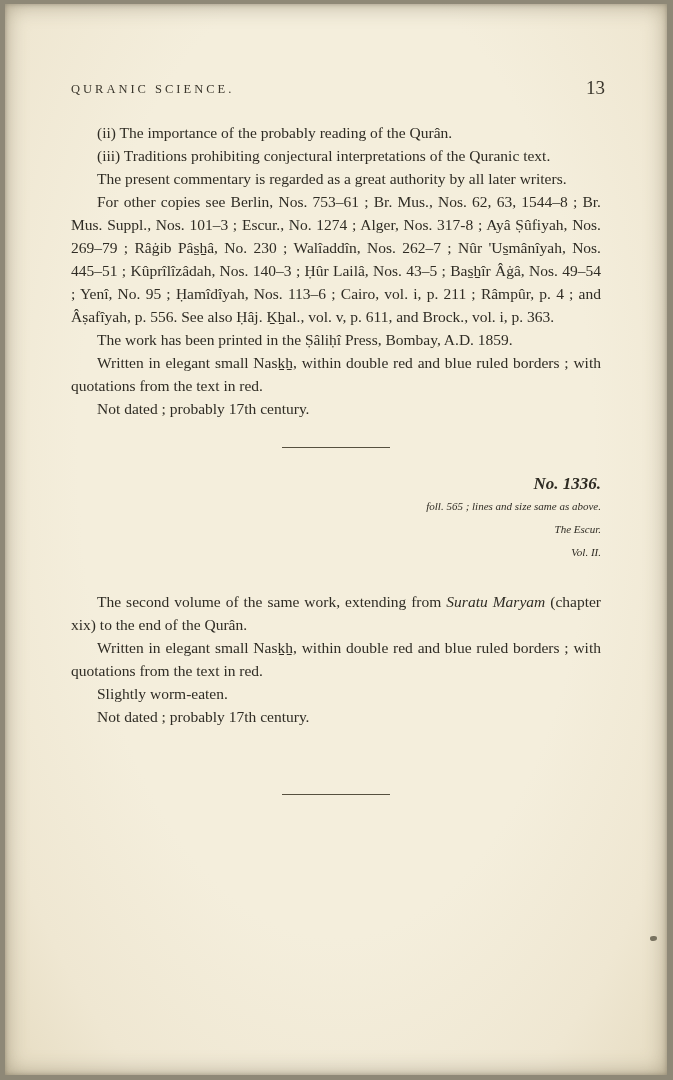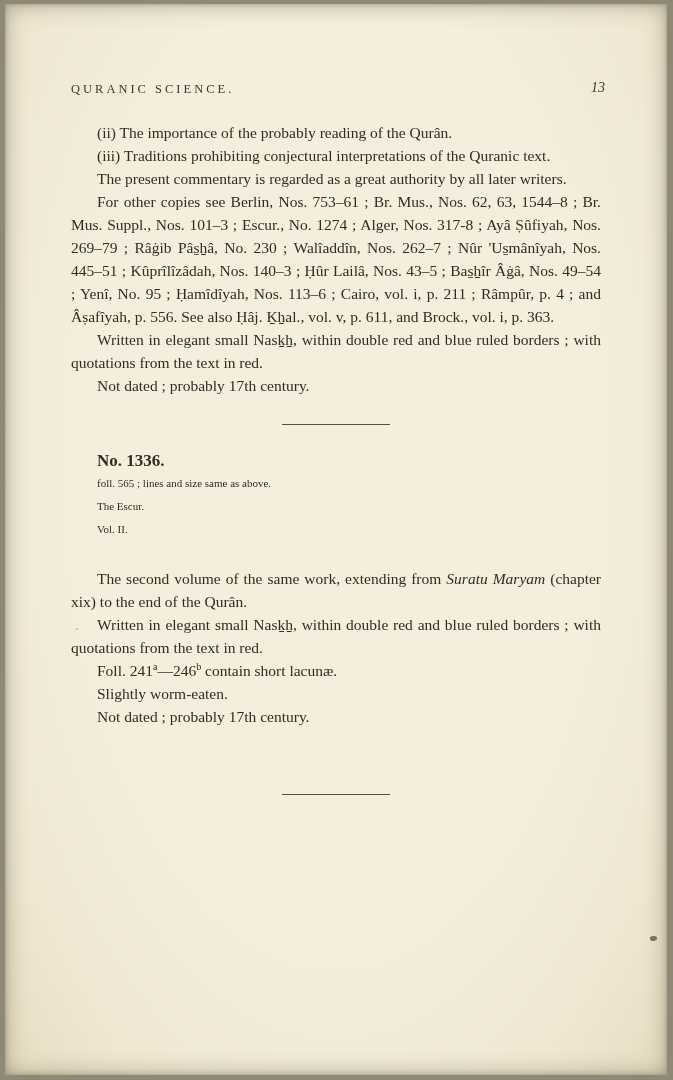--- a/index.html
+++ b/index.html
@@ -32,38 +32,37 @@
     position: relative;
     text-align: left;
     font-size: 12.5px;
     letter-spacing: 3px;
     color: #3a362c;
     margin-bottom: 20px;
   }
   .pagenum {
     position: absolute;
     right: -4px; top: -2px;
-    font-size: 14px;
+    font-size: 19px;
     letter-spacing: 0;
-    font-style: italic;
   }
   p.para {
     margin: 0;
     text-indent: 26px;
   }
   .divider {
     width: 108px;
     border: 0;
     border-top: 1.3px solid #56503f;
     margin: 27px auto 24px auto;
   }
   .divider.end {
     margin-top: 66px;
   }
-  .center { text-align: left; text-indent: 0; }
+  .center { text-align: right; text-indent: 0; font-style: italic; }
   .entry-no {
     font-weight: bold;
     font-size: 17px;
     margin: 0 0 15px 0;
   }
   .entry-line {
     font-size: 11px;
     margin: 0 0 9px 0;
   }
   .entry-line.last { margin-bottom: 26px; }
@@ -93,35 +92,35 @@
 
     <div class="pagehead">
       <span>QURANIC SCIENCE.</span>
       <span class="pagenum">13</span>
     </div>
 
     <p class="para">(ii) The importance of the probably reading of the Qurân.</p>
     <p class="para">(iii) Traditions prohibiting conjectural interpretations of the Quranic text.</p>
     <p class="para">The present commentary is regarded as a great authority by all later writers.</p>
     <p class="para">For other copies see Berlin, Nos. 753–61 ; Br. Mus., Nos. 62, 63, 1544–8 ; Br. Mus. Suppl., Nos. 101–3 ; Escur., No. 1274 ; Alger, Nos. 317-8 ; Ayâ Ṣûfiyah, Nos. 269–79 ; Râġib Pâs̱ẖâ, No. 230 ; Walîaddîn, Nos. 262–7 ; Nûr 'Us̱mânîyah, Nos. 445–51 ; Kûprîlîzâdah, Nos. 140–3 ; Ḥûr Lailâ, Nos. 43–5 ; Bas̱ẖîr Âġâ, Nos. 49–54 ; Yenî, No. 95 ; Ḥamîdîyah, Nos. 113–6 ; Cairo, vol. i, p. 211 ; Râmpûr, p. 4 ; and Âṣafîyah, p. 556. See also Ḥâj. Ḵẖal., vol. v, p. 611, and Brock., vol. i, p. 363.</p>
+    <p class="para">The work has been printed in the Ṣâliḥî Press, Bombay, A.D. 1859.</p>
     <p class="para">Written in elegant small Nasḵẖ, within double red and blue ruled borders ; with quotations from the text in red.</p>
     <p class="para">Not dated ; probably 17th century.</p>
 
     <hr class="divider">
 
     <p class="para center entry-no">No. 1336.</p>
     <p class="para center entry-line">foll. 565 ; lines and size same as above.</p>
     <p class="para center entry-line">The Escur.</p>
     <p class="para center entry-line last">Vol. II.</p>
 
     <p class="para"><span>The second volume of the same work, extending from </span><i>Suratu Maryam</i><span> (chapter xix) to the end of the Qurân.</span></p>
 
     <p class="para">Written in elegant small Nasḵẖ, within double red and blue ruled borders ; with quotations from the text in red.</p>
 
-    <p class="para"><span>Foll. 241</span><sup>a</sup><span>—246</span><sup>b</sup><span> contain short lacunæ.</span></p>
 
     <p class="para">Slightly worm-eaten.</p>
     <p class="para">Not dated ; probably 17th century.</p>
 
     <hr class="divider end">
 
   </div>
 
   <div class="speck-right"></div>
   <div class="mark-left">´</div>

